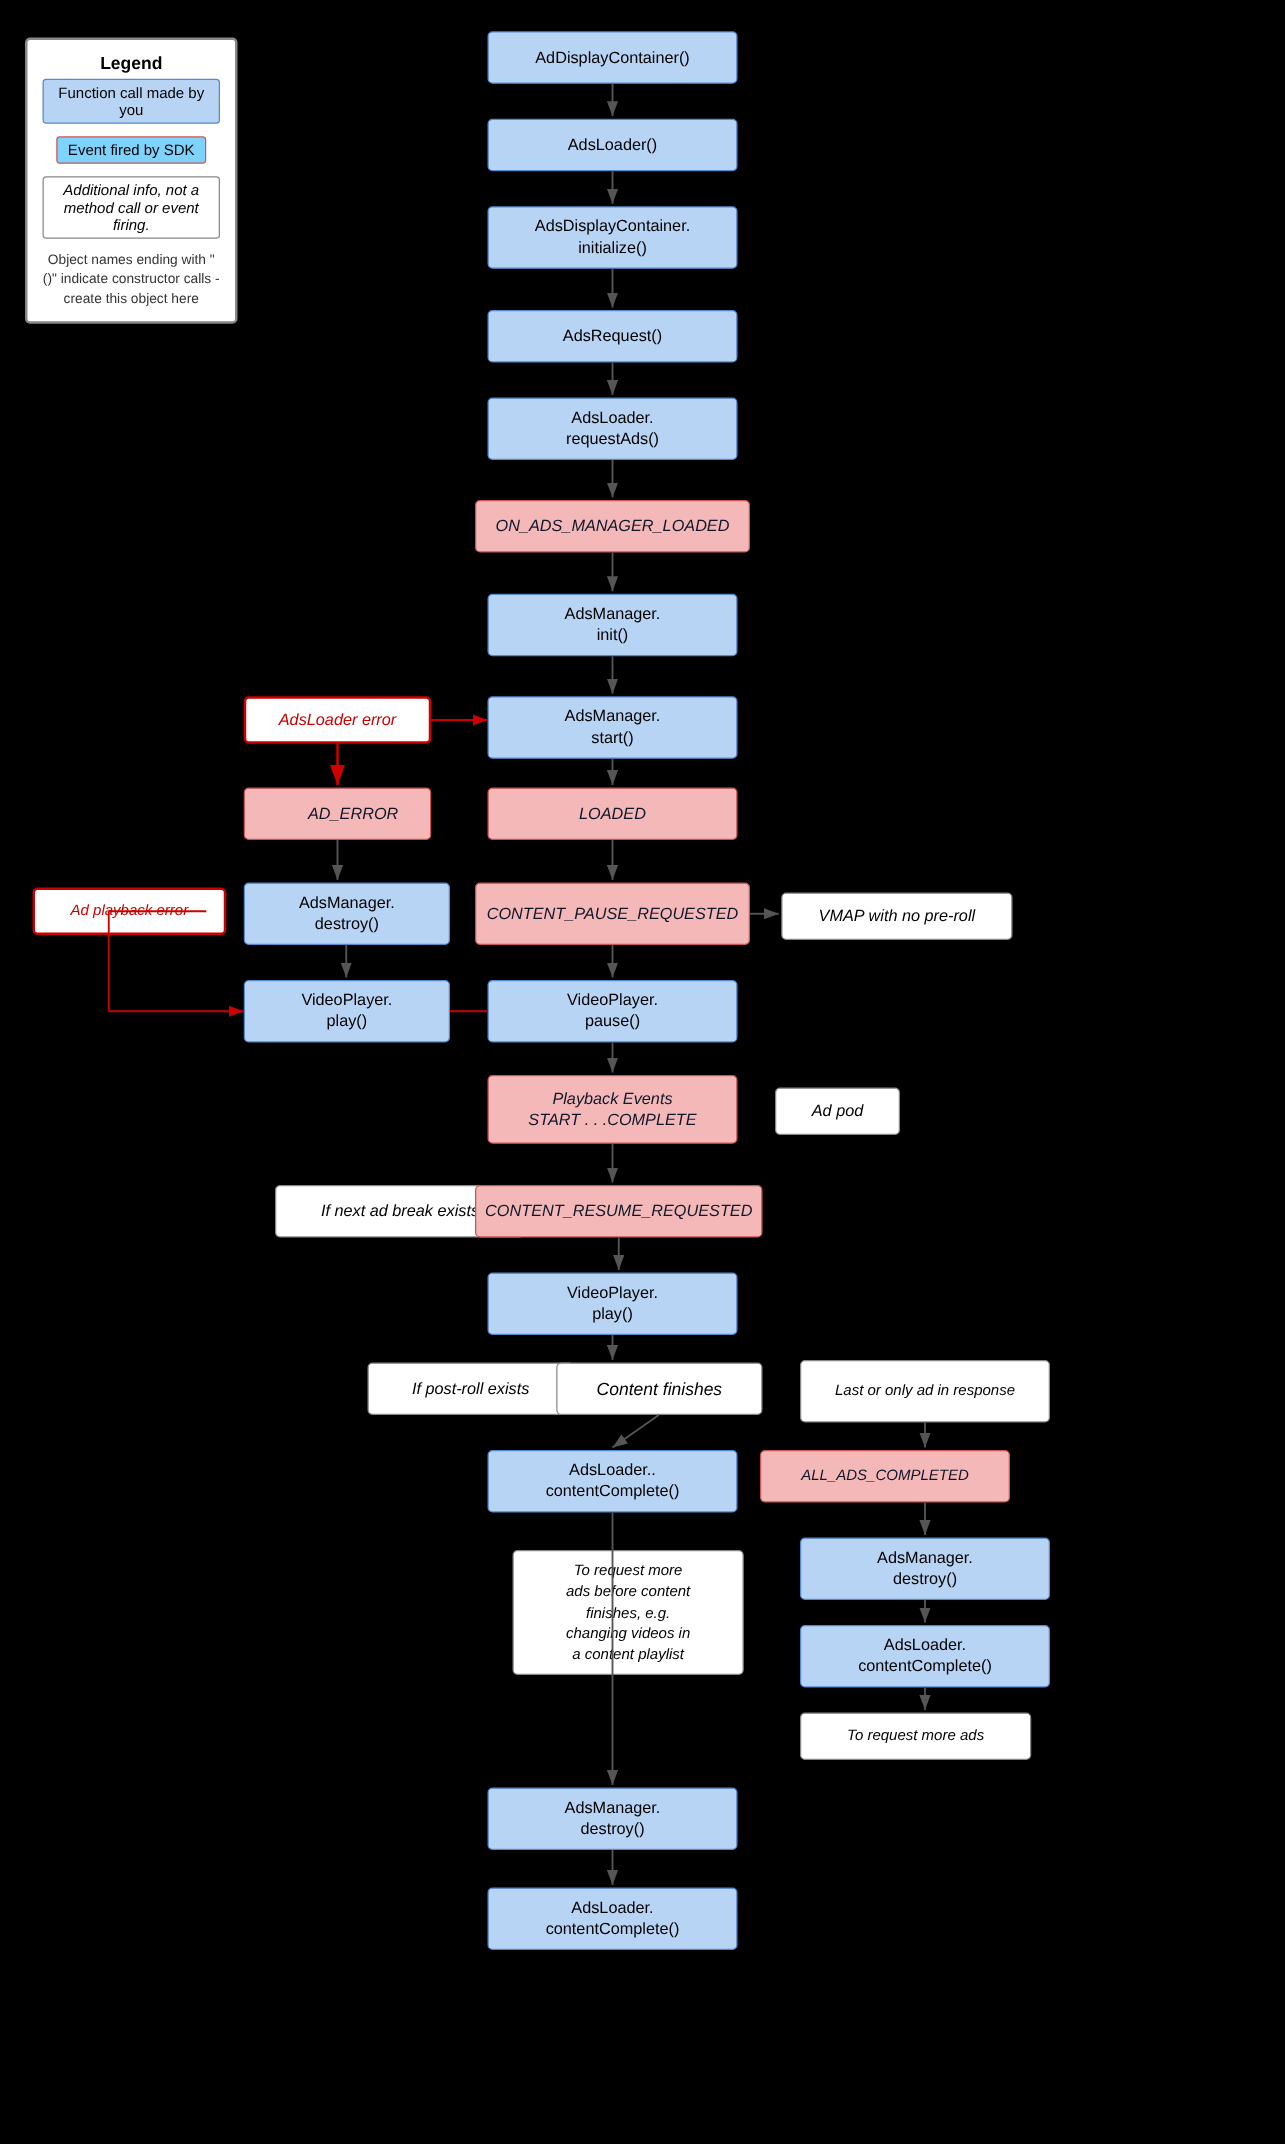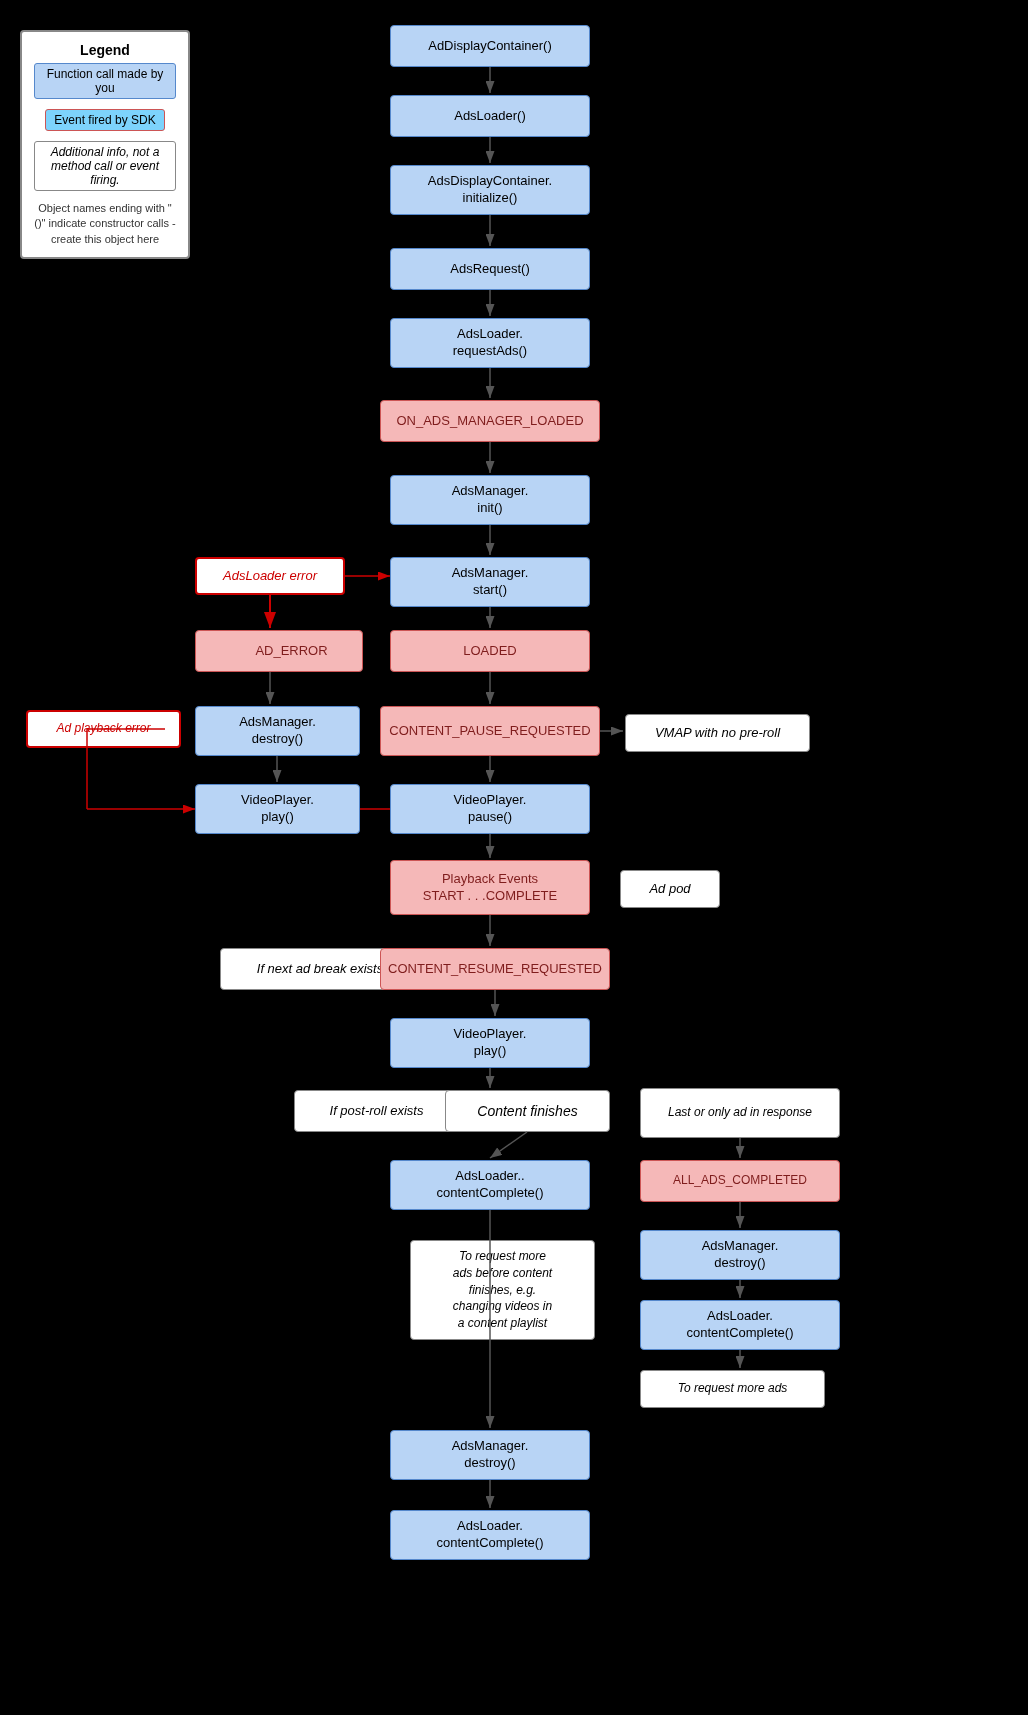--- a/index.html
+++ b/index.html
@@ -89,21 +89,22 @@
       padding: 4px 8px;
     }
     .box-blue {
       background: #b8d4f5;
       border: 1.5px solid #5588cc;
       color: #000;
     }
     .box-pink {
       background: #f5b8b8;
       border: 1.5px solid #cc5555;
-      color: #7f1d1d;
+      color: #0f172a;
+      font-style: italic;
     }
     .box-white {
       background: #fff;
       border: 1.5px solid #888;
       color: #000;
       font-style: italic;
     }
     .box-red-outline {
       background: #fff;
       border: 2px solid #cc0000;
@@ -173,21 +174,21 @@
 
   <div class="box box-red-outline" style="left:195px; top:557px; width:150px; height:38px;">
     <span>AdsLoader error</span>
   </div>
 
   <div class="box box-blue" style="left:390px; top:557px; width:200px; height:50px;">
     <span style="white-space:pre-line;">AdsManager.
 start()</span>
   </div>
 
-  <div class="box box-pink" style="left:195px; top:630px; width:168px; height:42px;padding-left:33px;">
+  <div class="box box-pink" style="left:195px; top:630px; width:150px; height:42px;padding-left:33px;">
     <span>AD_ERROR</span>
   </div>
 
   <div class="box box-pink" style="left:390px; top:630px; width:200px; height:42px;">
     <span>LOADED</span>
   </div>
 
   <div class="box box-red-outline" style="left:10px; top:710px; width:155px; height:38px; font-size:12px;margin-left:16px;">
     <span>Ad playback error</span>
   </div>
@@ -242,21 +243,21 @@
   </div>
 
   <div class="box box-white" style="left:445px; top:1090px; width:165px; height:42px; font-size:14px;">
     <span>Content finishes</span>
   </div>
 
   <div class="box box-white" style="left:640px; top:1088px; width:200px; height:50px; font-size:12px;">
     <span>Last or only ad in response</span>
   </div>
 
-  <div class="box box-pink" style="left:640px; top:1160px; width:200px; height:42px; font-size:12px;">
+  <div class="box box-pink" style="left:608px; top:1160px; width:200px; height:42px; font-size:12px;">
     <span>ALL_ADS_COMPLETED</span>
   </div>
 
   <div class="box box-blue" style="left:390px; top:1160px; width:200px; height:50px;">
     <span style="white-space:pre-line;">AdsLoader..
 contentComplete()</span>
   </div>
 
   <div class="box box-blue" style="left:640px; top:1230px; width:200px; height:50px;">
     <span style="white-space:pre-line;">AdsManager.

